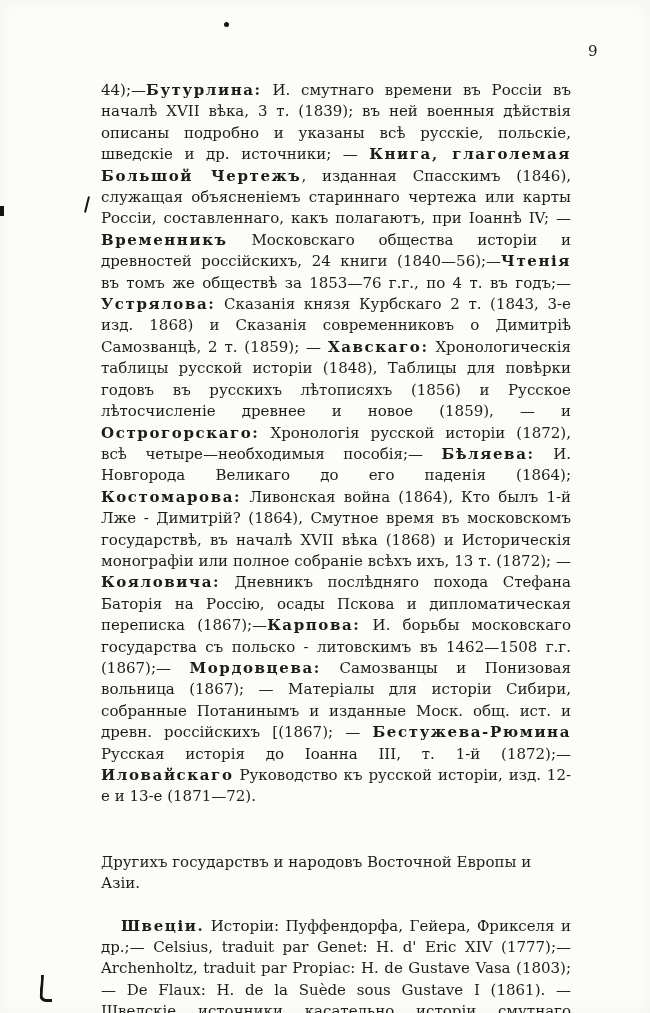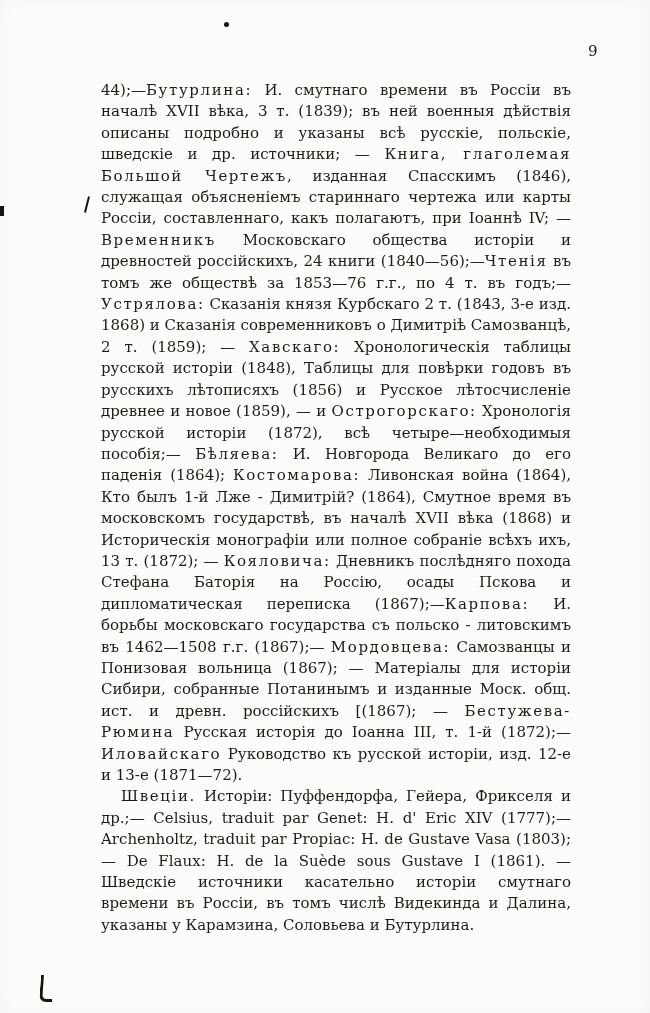--- a/index.html
+++ b/index.html
@@ -56,20 +56,21 @@
   }
   .text-block h2.heading {
     margin: 44px 0 21px 0;
     font-size: 15px;
     font-weight: 400;
     line-height: 21.4px;
     text-align: left;
   }
   .sp {
     letter-spacing: 1.6px;
+    font-weight: bold;
   }
   
   .artifact { position: absolute; background: #17130f; }
   .artifact-dot {
     left: 224px; top: 22px;
     width: 5px; height: 5px;
     border-radius: 50%;
   }
   .artifact-edge-mark {
     left: 86px; top: 196px;
@@ -100,16 +101,17 @@
   <span class="artifact artifact-edge-mark"></span>
   <span class="artifact artifact-edge-tick"></span>
   <span class="artifact artifact-corner-mark"></span>
 
 
   <div class="page-number">9</div>
 
   <div class="text-block">
 
   <p class="paragraph"><span>44);—</span><span class="sp">Бутурлина:</span><span> И. смутнаго времени въ Россіи въ началѣ XVII вѣка, 3 т. (1839); въ ней военныя дѣйствія описаны подробно и указаны всѣ русскіе, польскіе, шведскіе и др. источники; — </span><span class="sp">Книга, глаголемая Большой Чертежъ</span><span>, изданная Спасскимъ (1846), служащая объясненіемъ стариннаго чертежа или карты Россіи, составленнаго, какъ полагаютъ, при Іоаннѣ IV; — </span><span class="sp">Временникъ</span><span> Московскаго общества исторіи и древностей россійскихъ, 24 книги (1840—56);—</span><span class="sp">Чтенія</span><span> въ томъ же обществѣ за 1853—76 г.г., по 4 т. въ годъ;—</span><span class="sp">Устрялова:</span><span> Сказанія князя Курбскаго 2 т. (1843, 3-е изд. 1868) и Сказанія современниковъ о Димитріѣ Самозванцѣ, 2 т. (1859); — </span><span class="sp">Хавскаго:</span><span> Хронологическія таблицы русской исторіи (1848), Таблицы для повѣрки годовъ въ русскихъ лѣтописяхъ (1856) и Русское лѣтосчисленіе древнее и новое (1859), — и </span><span class="sp">Острогорскаго:</span><span> Хронологія русской исторіи (1872), всѣ четыре—необходимыя пособія;— </span><span class="sp">Бѣляева:</span><span> И. Новгорода Великаго до его паденія (1864); </span><span class="sp">Костомарова:</span><span> Ливонская война (1864), Кто былъ 1-й Лже - Димитрій? (1864), Смутное время въ московскомъ государствѣ, въ началѣ XVII вѣка (1868) и Историческія монографіи или полное собраніе всѣхъ ихъ, 13 т. (1872); — </span><span class="sp">Кояловича:</span><span> Дневникъ послѣдняго похода Стефана Баторія на Россію, осады Пскова и дипломатическая переписка (1867);—</span><span class="sp">Карпова:</span><span> И. борьбы московскаго государства съ польско - литовскимъ въ 1462—1508 г.г. (1867);— </span><span class="sp">Мордовцева:</span><span> Самозванцы и Понизовая вольница (1867); — Матеріалы для исторіи Сибири, собранные Потанинымъ и изданные Моск. общ. ист. и древн. россійскихъ [(1867); — </span><span class="sp">Бестужева-Рюмина</span><span> Русская исторія до Іоанна III, т. 1-й (1872);—</span><span class="sp">Иловайскаго</span><span> Руководство къ русской исторіи, изд. 12-е и 13-е (1871—72).</span></p>
+      <h2 class="heading">Другихъ государствъ и народовъ Восточной Европы и Азіи.</h2>
       <p class="paragraph indent"><span class="sp">Швеціи.</span><span> Исторіи: Пуффендорфа, Гейера, Фрикселя и др.;— Celsius, traduit par Genet: H. d' Eric XIV (1777);—Archenholtz, traduit par Propiac: H. de Gustave Vasa (1803); — De Flaux: H. de la Suède sous Gustave I (1861). — Шведскіе источники касательно исторіи смутнаго времени въ Россіи, въ томъ числѣ Видекинда и Далина, указаны у Карамзина, Соловьева и Бутурлина.</span></p>
     </div>
 
 </div>
 
 </body></html>

